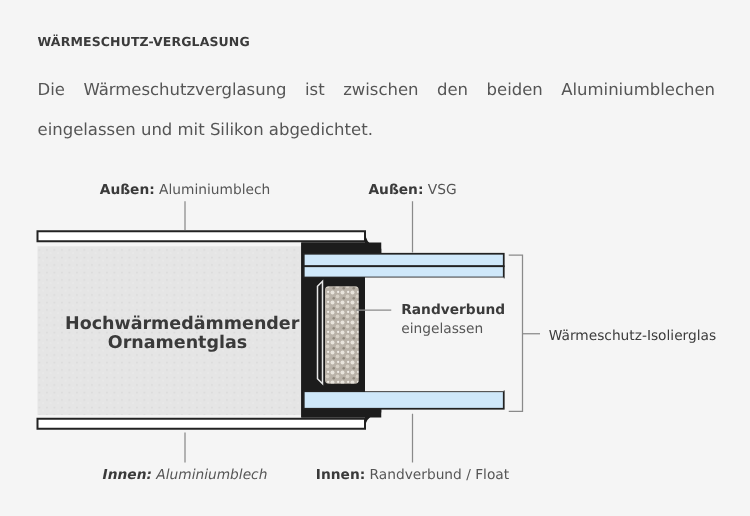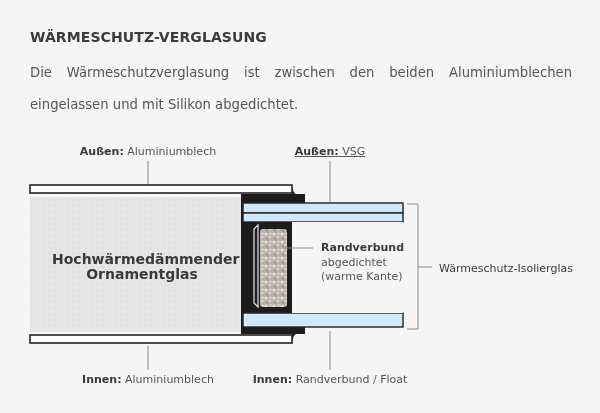--- a/index.html
+++ b/index.html
@@ -5,21 +5,21 @@
     html, body { margin: 0; padding: 0; }
     body {
       width: 600px; height: 413px; overflow: hidden;
       background: #f5f5f5;
       font-family: "DejaVu Sans", "Liberation Sans", sans-serif;
       color: #3a3a3a;
       position: relative;
     }
     .title {
       position: absolute; left: 30px; top: 29px;
-      font-size: 14px; font-weight: bold; letter-spacing: 0.1px;
+      font-size: 10px; font-weight: bold; letter-spacing: 0.1px;
       color: #3b3b3b; margin: 0;
     }
     .intro {
       position: absolute; left: 30px; top: 57px; width: 542px;
       font-size: 13.2px; line-height: 32px; color: #555;
       text-align: justify; text-align-last: left; margin: 0;
     }
     .lbl {
       position: absolute; font-size: 11px; color: #555; white-space: nowrap;
     }
@@ -99,37 +99,36 @@
     <line x1="285" y1="248" x2="313" y2="248"></line>
     <polyline points="407,204 418,204 418,329 407,329"></polyline>
     <line x1="418" y1="267" x2="432" y2="267"></line>
   </g>
 </svg>
 
 <div class="lbl center" style="left:148px; top:145px;">
   <b>Außen:</b>
   <span>Aluminiumblech</span>
 </div>
-<div class="lbl center" style="left:330px; top:145px;text-decoration:underline;">
+<div class="lbl center" style="left:330px; top:145px;">
   <b>Außen:</b>
   <span>VSG</span>
 </div>
-<div class="lbl center" style="left:148px; top:373px;">
+<div class="lbl center" style="left:148px; top:373px;font-style:italic;">
   <b>Innen:</b>
   <span>Aluminiumblech</span>
 </div>
 <div class="lbl center" style="left:330px; top:373px;">
   <b>Innen:</b>
   <span>Randverbund / Float</span>
 </div>
 
 <div class="foam-label">
   <div>Hochwärmedämmender</div>
   <div>Ornamentglas</div>
 </div>
 
 <div class="rand">
   <span class="h">Randverbund</span>
-  <span>abgedichtet</span>
-  <span>(warme Kante)</span>
+  <span>eingelassen</span>
 </div>
 
 <div class="iso">Wärmeschutz-Isolierglas</div>
 
 </body></html>

